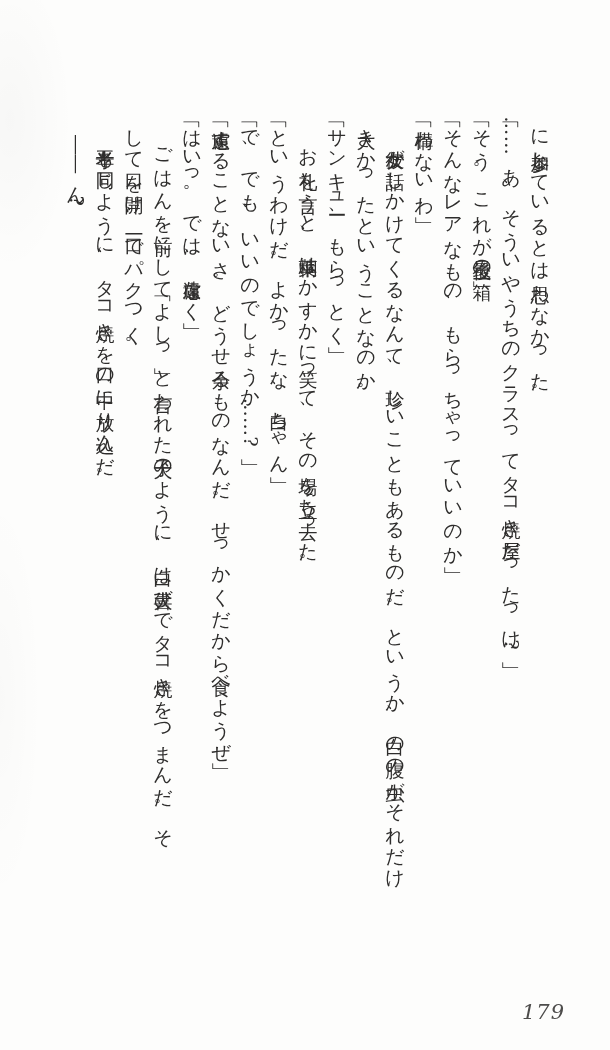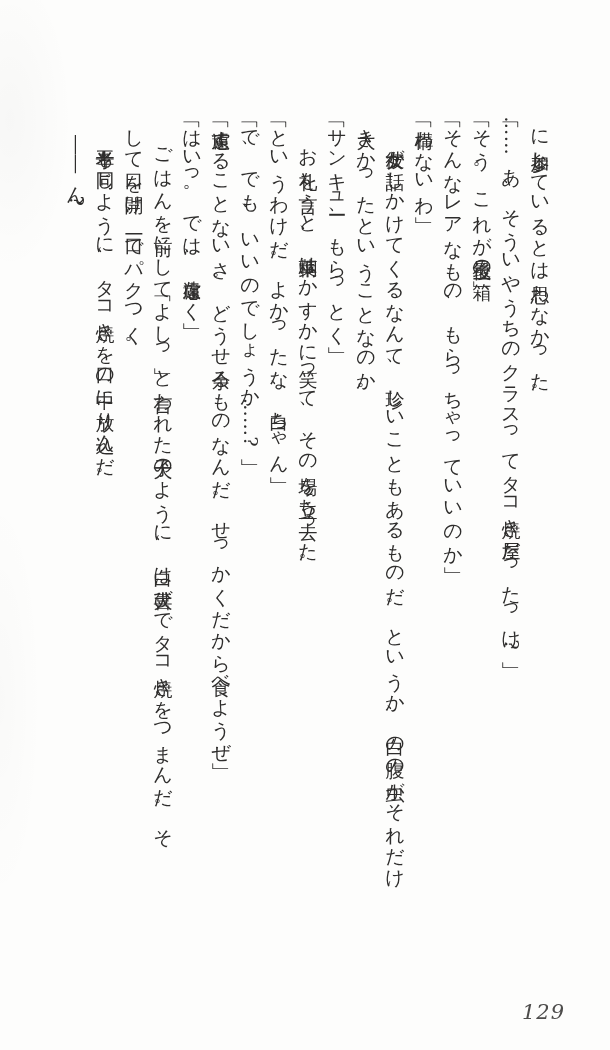--- a/index.html
+++ b/index.html
@@ -74,15 +74,15 @@
     <p>「というわけだ。よかったな、白ちゃん」</p>
     <p>「で、でも、いいのでしょうか……?」</p>
     <p>「遠慮することないさ。どうせ余るものなんだ。せっかくだから食べようぜ」</p>
     <p>「はいっ。では、遠慮なく」</p>
     <p class="indent">ごはんを前にして「よしっ」と言われた子犬のように、白は大喜びでタコ焼きをつまんだ。そ</p>
     <p>して口を開け、一口でパクつく。</p>
     <p class="indent">孝平も同じように、タコ焼きを口の中に放り込んだ。</p>
     <p class="indent">――ん?</p>
   </div>
 
-  <div class="page-number">129</div>
+  <div class="page-number">179</div>
 
 </div>
 
 </body></html>

